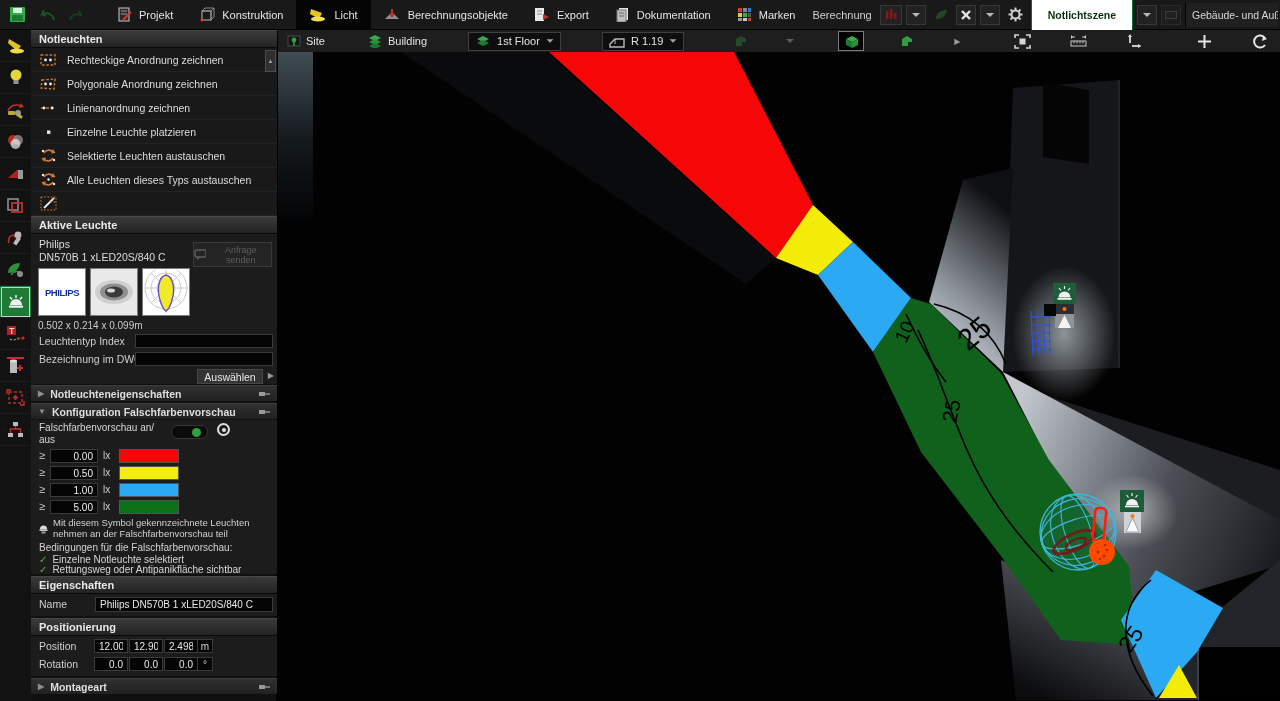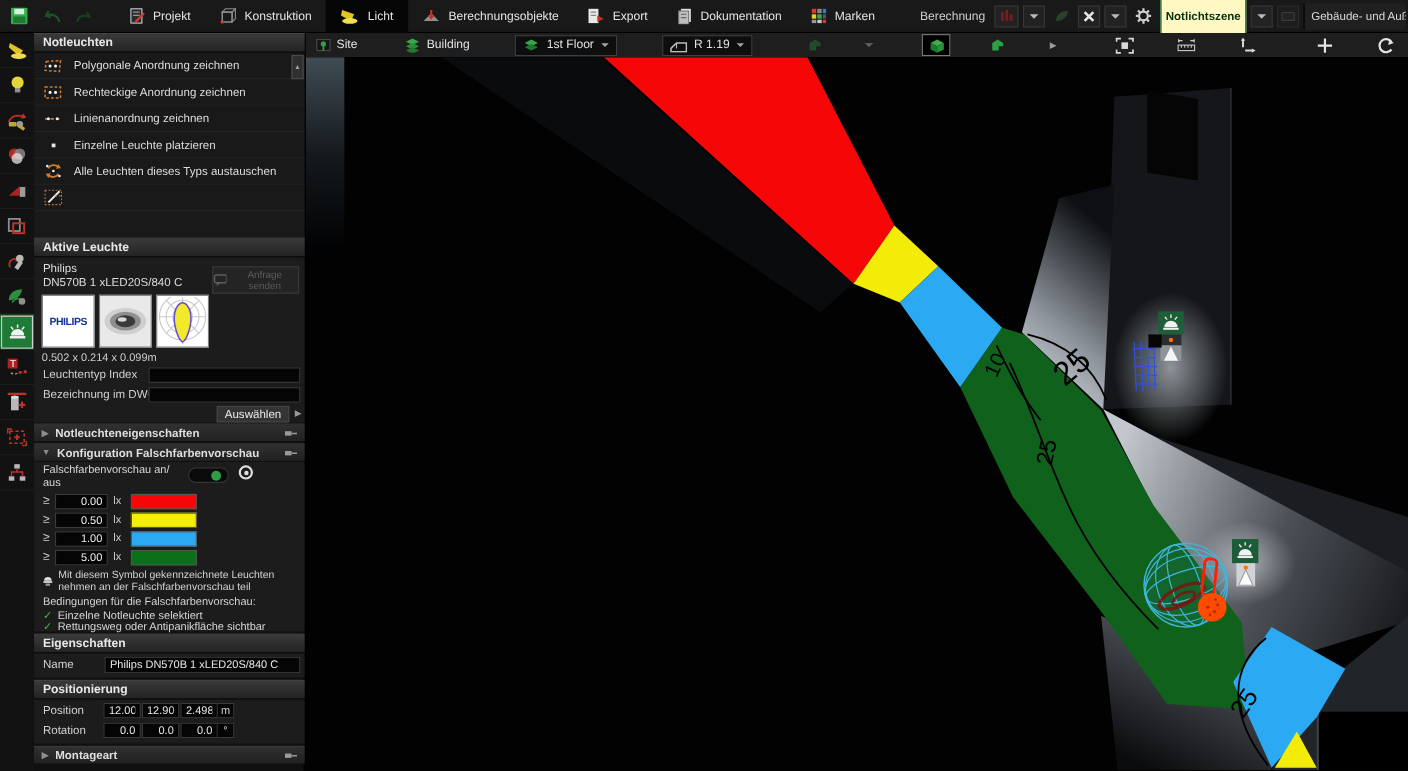--- a/index.html
+++ b/index.html
@@ -17,23 +17,23 @@
   .tab { display:flex; align-items:center; gap:7px; height:30px; padding:0 13px;
          color:#e4e4e4; font-size:11px; white-space:nowrap; cursor:default; }
   .tab.active { background:#050505; }
   .tb-right { margin-left:auto; display:flex; align-items:center; gap:4px; padding-right:2px; height:30px; }
   .tb-label { color:#cfcfcf; font-size:11px; margin-right:4px; }
   .tbtn { height:20px; min-width:20px; background:#222; border:1px solid #383838;
           display:flex; align-items:center; justify-content:center; padding:0 3px; }
   .tbtn.flat { background:transparent; border-color:transparent; }
   .caret-down { width:0; height:0; border-left:4px solid transparent; border-right:4px solid transparent;
                 border-top:4px solid #b9b9b9; }
-  .scene-btn { height:32px; background:#fef9c3; border:1px solid #0c6e2a; color:#titles;
+  .scene-btn { height:32px; background:#ffffff; border:1px solid #0c6e2a; color:#titles;
                color:#06310f; font-size:10.5px; font-weight:bold; display:flex; align-items:center;
-               padding:0 4px; }
+               padding:0 16px; }
   .mini-screen { width:12px; height:8px; border:1px solid #5a5a5a; background:#2a2a2a; }
   .right-panel-title { width:93px; height:24px; background:#202020; border-left:1px solid #000;
                        color:#d8d8d8; font-size:10.5px; line-height:24px; padding-left:6px;
                        white-space:nowrap; overflow:hidden; }
 
   
   .iconrail { position:absolute; left:0; top:30px; width:31px; height:671px; background:#121212; }
   .rail-item { width:31px; height:32px; display:flex; align-items:center; justify-content:center;
                border-bottom:1px solid #1e1e1e; }
   .rail-item.active { background:#1e7a36; outline:1px solid #cfcfcf; outline-offset:-2px; }
@@ -366,47 +366,58 @@
       </div>
   </aside>
 
   <aside class="panel">
 
     <div class="hdr" style="top:0">Notleuchten</div>
 
     <div class="toollist">
       <div class="tool-item">
         <svg width="17" height="14">
+            <rect x="1" y="2" width="14" height="10" fill="none" stroke="#cf7a33" stroke-width="1.4" stroke-dasharray="2.5 1.8"></rect>
+            <circle cx="5.5" cy="7" r="1.4" fill="#efefef"></circle>
+            <circle cx="10.5" cy="7" r="1.4" fill="#efefef"></circle>
+          </svg>
+        <span>Rechteckige Anordnung zeichnen</span>
+      </div>
+      <div class="tool-item">
+        <svg width="17" height="14">
             <polygon points="2,3 15,2 14,12 1,11" fill="none" stroke="#cf7a33" stroke-width="1.4" stroke-dasharray="2.5 1.8"></polygon>
             <circle cx="5.5" cy="7" r="1.4" fill="#efefef"></circle>
             <circle cx="10.5" cy="7" r="1.4" fill="#efefef"></circle>
           </svg>
         <span>Polygonale Anordnung zeichnen</span>
-      </div>
-      <div class="tool-item">
-        <svg width="17" height="14">
-            <rect x="1" y="2" width="14" height="10" fill="none" stroke="#cf7a33" stroke-width="1.4" stroke-dasharray="2.5 1.8"></rect>
-            <circle cx="5.5" cy="7" r="1.4" fill="#efefef"></circle>
-            <circle cx="10.5" cy="7" r="1.4" fill="#efefef"></circle>
-          </svg>
-        <span>Rechteckige Anordnung zeichnen</span>
       </div>
       <div class="tool-item">
         <svg width="17" height="14">
             <line x1="1" y1="7" x2="16" y2="7" stroke="#cf7a33" stroke-width="1.6" stroke-dasharray="3 2"></line>
             <circle cx="4" cy="7" r="1.4" fill="#efefef"></circle>
             <circle cx="12" cy="7" r="1.4" fill="#efefef"></circle>
           </svg>
         <span>Linienanordnung zeichnen</span>
       </div>
       <div class="tool-item">
         <svg width="17" height="14">
             <rect x="7" y="5.5" width="3.4" height="3.4" fill="#e8e8e8"></rect>
           </svg>
         <span>Einzelne Leuchte platzieren</span>
+      </div>
+      <div class="tool-item">
+        <svg width="17" height="15">
+            <path d="M4,5 A5.5,5.5 0 0 1 13,4" stroke="#cf7a33" stroke-width="1.6" fill="none"></path>
+            <polygon points="13,1 15.5,5 11,5.5" fill="#cf7a33"></polygon>
+            <path d="M13,10 A5.5,5.5 0 0 1 4,11" stroke="#cf7a33" stroke-width="1.6" fill="none"></path>
+            <polygon points="4,14 1.5,10 6,9.5" fill="#cf7a33"></polygon>
+            <circle cx="3" cy="3" r="1.2" fill="#efefef"></circle>
+            <circle cx="14" cy="12" r="1.2" fill="#efefef"></circle>
+          </svg>
+        <span>Selektierte Leuchten austauschen</span>
       </div>
       <div class="tool-item">
         <svg width="17" height="15">
             <path d="M4,5 A5.5,5.5 0 0 1 13,4" stroke="#cf7a33" stroke-width="1.6" fill="none"></path>
             <polygon points="13,1 15.5,5 11,5.5" fill="#cf7a33"></polygon>
             <path d="M13,10 A5.5,5.5 0 0 1 4,11" stroke="#cf7a33" stroke-width="1.6" fill="none"></path>
             <polygon points="4,14 1.5,10 6,9.5" fill="#cf7a33"></polygon>
             <circle cx="3" cy="3" r="1.2" fill="#efefef"></circle>
             <circle cx="8.5" cy="7.5" r="1.2" fill="#efefef"></circle>
             <circle cx="14" cy="12" r="1.2" fill="#efefef"></circle>

